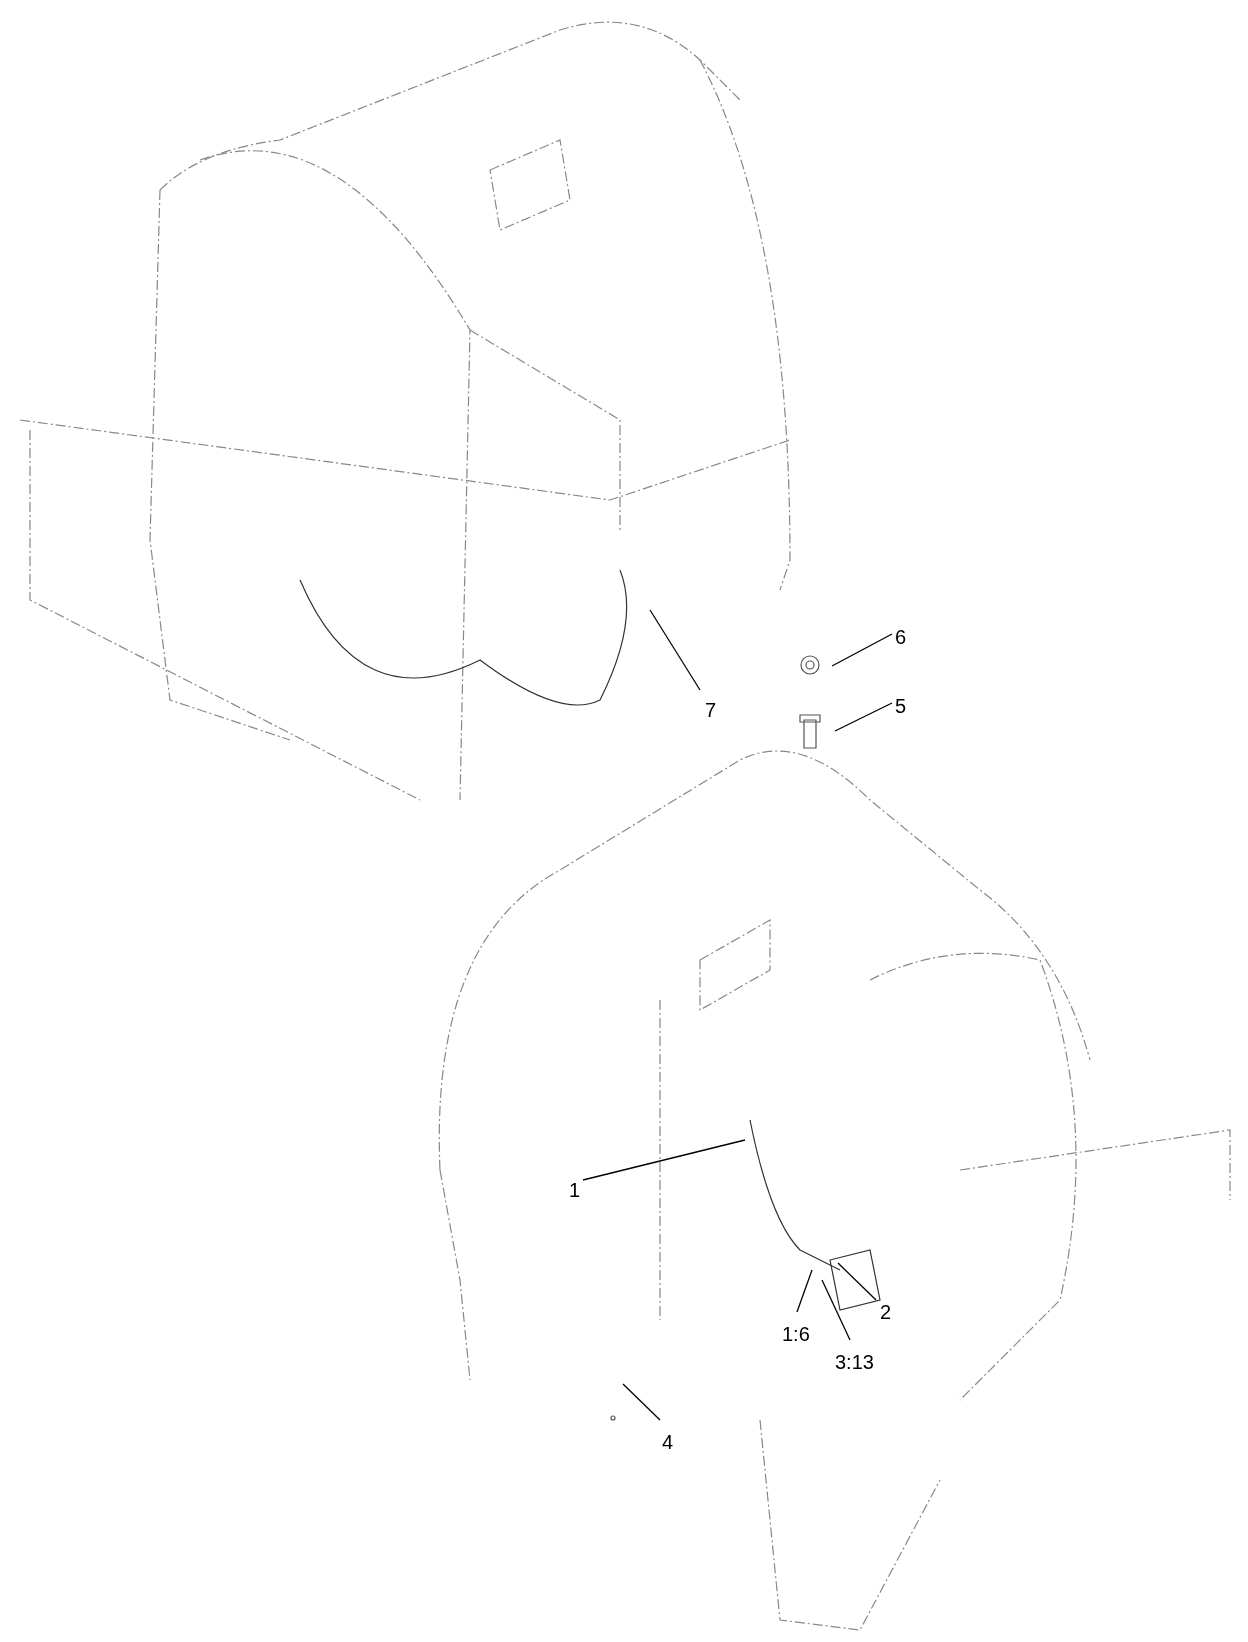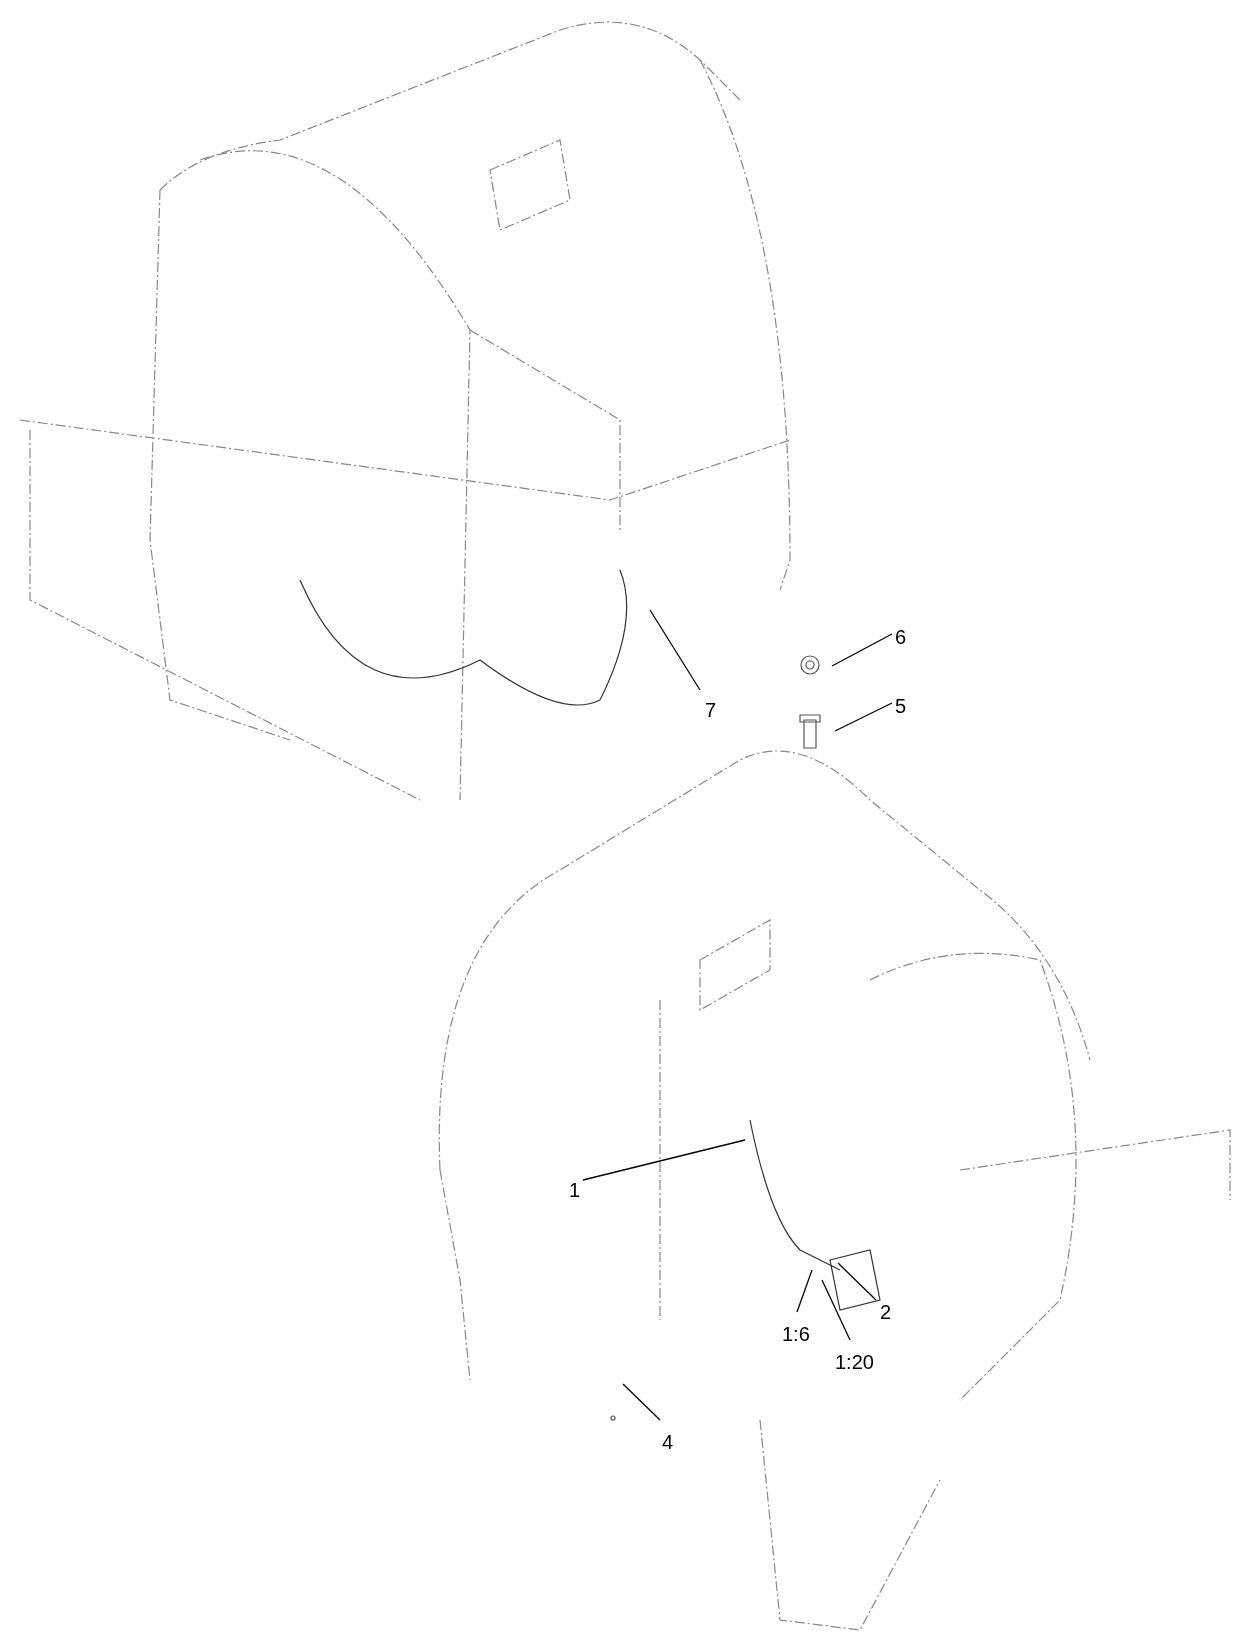--- a/index.html
+++ b/index.html
@@ -53,14 +53,14 @@
     <line x1="660" y1="1420" x2="623" y2="1384"></line>
   </g>
 </svg>
 
 <div class="callout" style="left:895px;top:627px;">6</div>
 <div class="callout" style="left:895px;top:696px;">5</div>
 <div class="callout" style="left:705px;top:700px;">7</div>
 <div class="callout" style="left:569px;top:1180px;">1</div>
 <div class="callout" style="left:880px;top:1302px;">2</div>
 <div class="callout" style="left:782px;top:1324px;">1:6</div>
-<div class="callout" style="left:835px;top:1352px;">1:20</div>
+<div class="callout" style="left:835px;top:1352px;">3:13</div>
 <div class="callout" style="left:662px;top:1432px;">4</div>
 
 </body></html>

